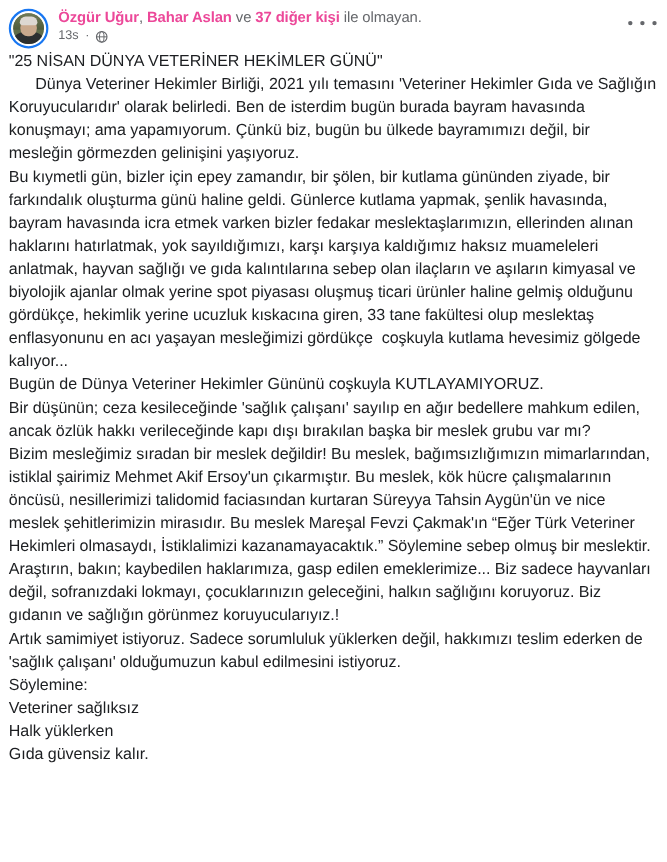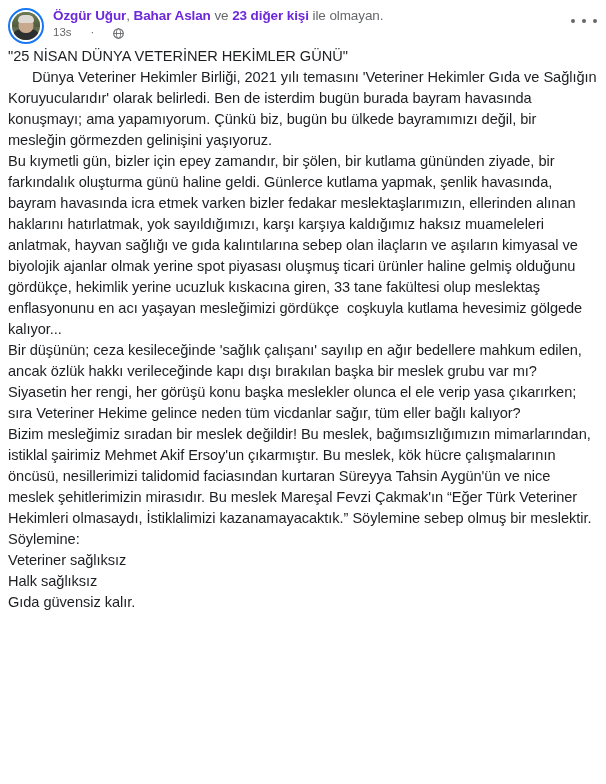--- a/index.html
+++ b/index.html
@@ -93,29 +93,29 @@
     min-width: 0;
   }
   .byline {
     font-size: 13.5px;
     letter-spacing: -0.1px;
     color: #65676B;
     white-space: nowrap;
   }
   .byline .strong {
     font-weight: bold;
-    color: #6d28d9;
+    color: #ec4899;
   }
   .meta {
     margin-top: 2px;
     font-size: 11.5px;
     color: #65676B;
     display: flex;
     align-items: center;
-    gap: 19px;
+    gap: 6px;
   }
   .meta .dot-sep { color: #65676B; font-size: 11.5px; }
   .globe-icon {
     display: inline-block;
     width: 11px;
     height: 11px;
     position: relative;
     top: 1px;
   }
 
@@ -163,21 +163,21 @@
     <div class="avatar-wrap">
       <div class="avatar">
         <div class="av-sky"></div>
         <div class="av-body"></div>
         <div class="av-head"></div>
         <div class="av-hair"></div>
       </div>
     </div>
 
     <div class="header-text">
-      <div class="byline"><span class="strong">Özgür Uğur</span><span>, </span><span class="strong">Bahar Aslan</span><span> ve </span><span class="strong">23 diğer kişi</span><span> ile olmayan.</span></div>
+      <div class="byline"><span class="strong">Özgür Uğur</span><span>, </span><span class="strong">Bahar Aslan</span><span> ve </span><span class="strong">37 diğer kişi</span><span> ile olmayan.</span></div>
 
       <div class="meta">
         <span>13s</span>
         <span class="dot-sep">·</span>
         <span class="globe-icon">
           <svg viewBox="0 0 16 16" width="11" height="11" aria-hidden="true">
             <circle cx="8" cy="8" r="7" fill="none" stroke="#65676B" stroke-width="1.6"></circle>
             <ellipse cx="8" cy="8" rx="3" ry="7" fill="none" stroke="#65676B" stroke-width="1.3"></ellipse>
             <line x1="1" y1="8" x2="15" y2="8" stroke="#65676B" stroke-width="1.3"></line>
           </svg>
@@ -189,23 +189,25 @@
       <i></i>
       <i></i>
       <i></i>
     </div>
   </div>
 
   <div class="post-body">
     <p>"25 NİSAN DÜNYA VETERİNER HEKİMLER GÜNÜ"</p>
     <p>      Dünya Veteriner Hekimler Birliği, 2021 yılı temasını 'Veteriner Hekimler Gıda ve Sağlığın Koruyucularıdır' olarak belirledi. Ben de isterdim bugün burada bayram havasında konuşmayı; ama yapamıyorum. Çünkü biz, bugün bu ülkede bayramımızı değil, bir mesleğin görmezden gelinişini yaşıyoruz.</p>
     <p>Bu kıymetli gün, bizler için epey zamandır, bir şölen, bir kutlama gününden ziyade, bir farkındalık oluşturma günü haline geldi. Günlerce kutlama yapmak, şenlik havasında, bayram havasında icra etmek varken bizler fedakar meslektaşlarımızın, ellerinden alınan haklarını hatırlatmak, yok sayıldığımızı, karşı karşıya kaldığımız haksız muameleleri anlatmak, hayvan sağlığı ve gıda kalıntılarına sebep olan ilaçların ve aşıların kimyasal ve biyolojik ajanlar olmak yerine spot piyasası oluşmuş ticari ürünler haline gelmiş olduğunu  gördükçe, hekimlik yerine ucuzluk kıskacına giren, 33 tane fakültesi olup meslektaş enflasyonunu en acı yaşayan mesleğimizi gördükçe  coşkuyla kutlama hevesimiz gölgede kalıyor...</p>
+    <p>Bugün de Dünya Veteriner Hekimler Gününü coşkuyla KUTLAYAMIYORUZ.</p>
     <p>Bir düşünün; ceza kesileceğinde 'sağlık çalışanı' sayılıp en ağır bedellere mahkum edilen, ancak özlük hakkı verileceğinde kapı dışı bırakılan başka bir meslek grubu var mı?</p>
-    <p>Siyasetin her rengi, her görüşü konu başka meslekler olunca el ele verip yasa çıkarırken; sıra Veteriner Hekime gelince neden tüm vicdanlar sağır, tüm eller bağlı kalıyor?</p>
     <p>Bizim mesleğimiz sıradan bir meslek değildir! Bu meslek, bağımsızlığımızın mimarlarından, istiklal şairimiz Mehmet Akif Ersoy'un çıkarmıştır. Bu meslek, kök hücre çalışmalarının öncüsü, nesillerimizi talidomid faciasından kurtaran Süreyya Tahsin Aygün'ün ve nice meslek şehitlerimizin mirasıdır. Bu meslek Mareşal Fevzi Çakmak'ın “Eğer Türk Veteriner Hekimleri olmasaydı, İstiklalimizi kazanamayacaktık.” Söylemine sebep olmuş bir meslektir.</p>
+    <p>Araştırın, bakın; kaybedilen haklarımıza, gasp edilen emeklerimize... Biz sadece hayvanları değil, sofranızdaki lokmayı, çocuklarınızın geleceğini, halkın sağlığını koruyoruz. Biz gıdanın ve sağlığın görünmez koruyucularıyız.!</p>
+    <p>Artık samimiyet istiyoruz. Sadece sorumluluk yüklerken değil, hakkımızı teslim ederken de 'sağlık çalışanı' olduğumuzun kabul edilmesini istiyoruz.</p>
     <p>Söylemine:</p>
     <p>Veteriner sağlıksız</p>
-    <p>Halk sağlıksız</p>
+    <p>Halk yüklerken</p>
     <p>Gıda güvensiz kalır.</p>
 
   </div>
 
 </div>
 
 </body></html>

